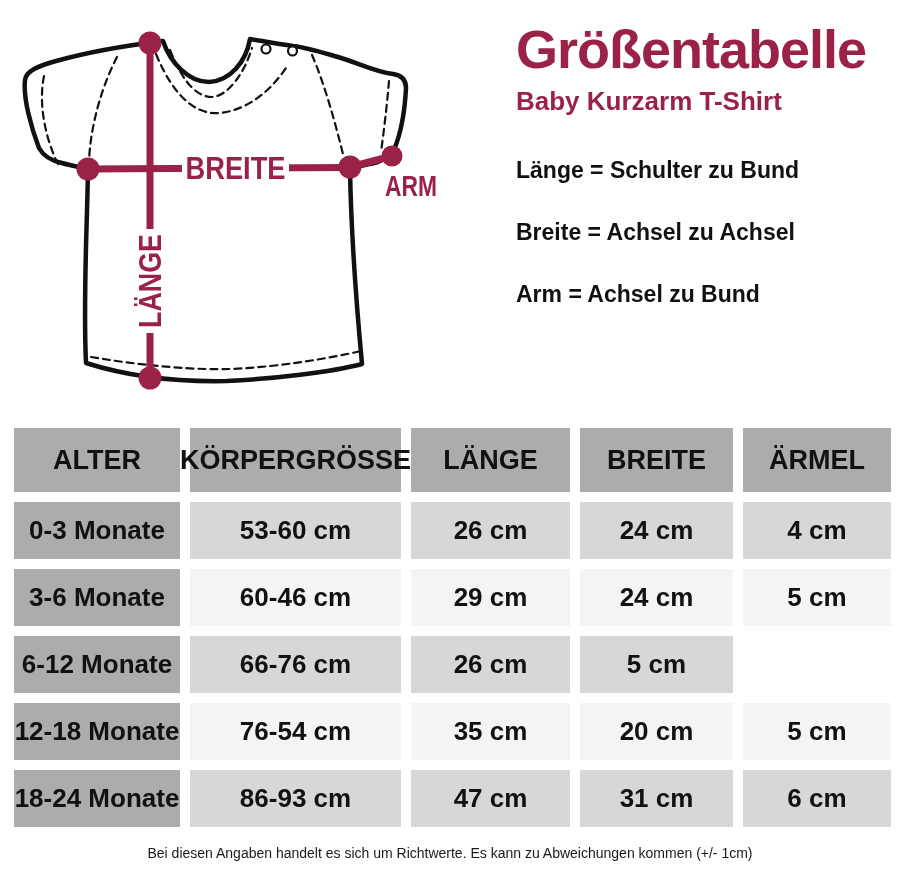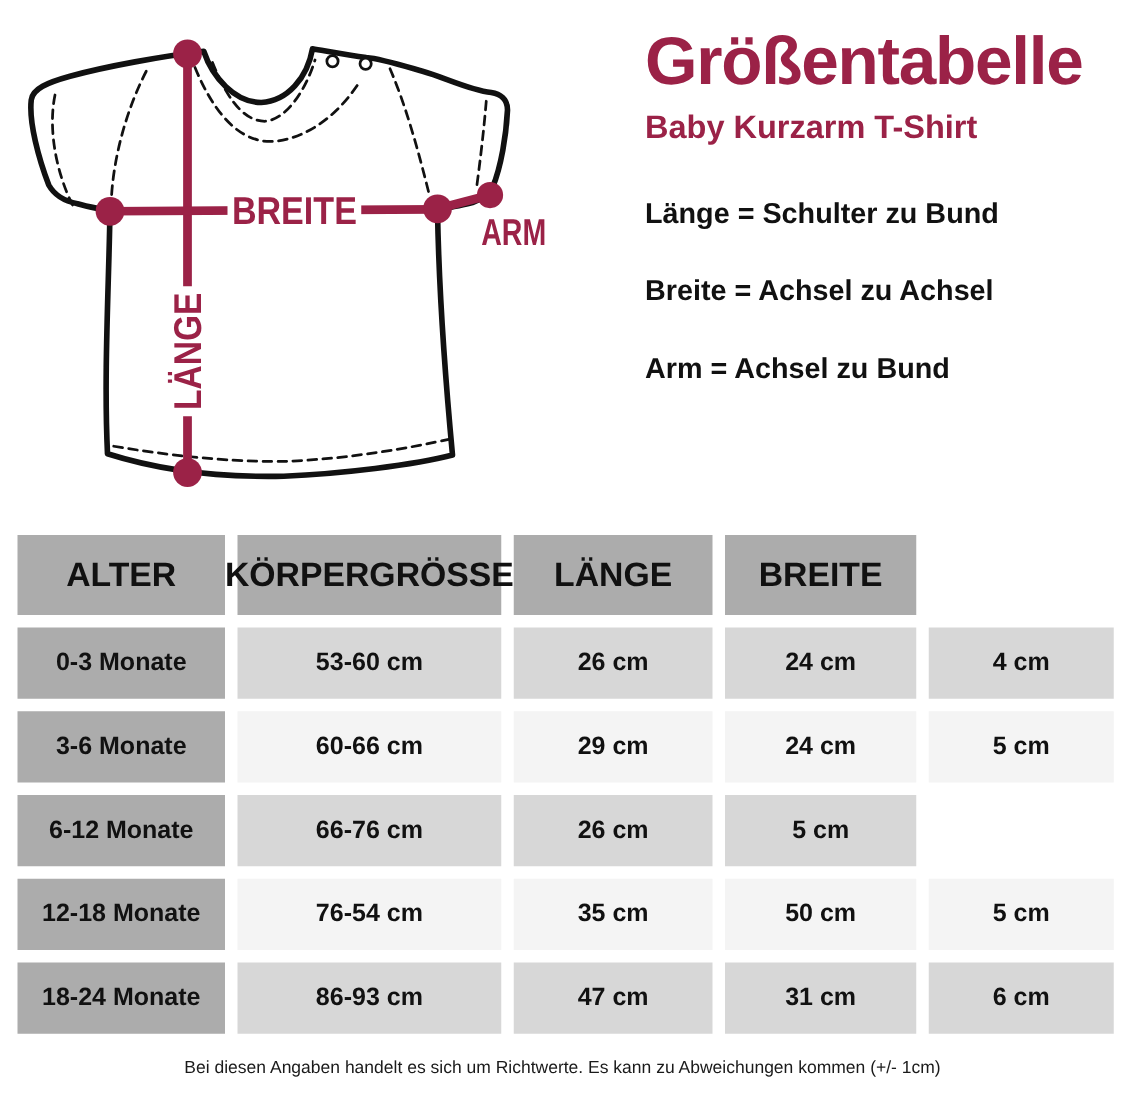--- a/index.html
+++ b/index.html
@@ -15,21 +15,21 @@
   .title { font-size:54px; font-weight:bold; line-height:1.02; color:var(--accent,#9B2247); letter-spacing:-1px; }
   .subtitle { font-size:26px; font-weight:bold; margin-top:9px; color:var(--accent,#9B2247); }
   .legend { margin-top:38px; }
   .legend-item { font-size:23px; font-weight:bold; color:var(--ink,#111); height:30px; line-height:30px; margin-bottom:32px; }
 
   
   .size-table { position:absolute; left:14px; top:428px; width:877px; }
   .t-row { display:grid; grid-template-columns:166px 211px 159px 153px 148px; column-gap:10px; margin-bottom:10px; }
   .cell { display:flex; align-items:center; justify-content:center; color:var(--ink,#111); font-weight:bold; }
   .t-row.head .cell { height:64px; background:var(--cell-dark,#ACACAC); font-size:27px; }
-  .t-row.data .cell { height:57px; font-size:20px; }
+  .t-row.data .cell { height:57px; font-size:26px; }
   .t-row.data .cell.age { background:var(--cell-dark,#ACACAC); }
   .t-row.gray .cell.val { background:var(--row-gray,#D7D7D7); }
   .t-row.light .cell.val { background:var(--row-light,#F4F4F4); }
 
   
   .footnote { position:absolute; left:0; top:845px; width:900px; text-align:center;
               font-size:14px; font-weight:normal; color:#1a1a1a; }
 </style>
 </head>
 <body>
@@ -91,50 +91,51 @@
       <div class="legend-item">Arm = Achsel zu Bund</div>
     </div>
   </div>
 
   <div class="size-table">
     <div class="t-row head">
       <div class="cell">ALTER</div>
       <div class="cell">KÖRPERGRÖSSE</div>
       <div class="cell">LÄNGE</div>
       <div class="cell">BREITE</div>
+      <div class="cell">ÄRMEL</div>
     </div>
 
     <div class="t-row data gray">
       <div class="cell age">0-3 Monate</div>
       <div class="cell val">53-60 cm</div>
       <div class="cell val">26 cm</div>
       <div class="cell val">24 cm</div>
       <div class="cell val">4 cm</div>
     </div>
 
     <div class="t-row data light">
       <div class="cell age">3-6 Monate</div>
-      <div class="cell val">60-66 cm</div>
+      <div class="cell val">60-46 cm</div>
       <div class="cell val">29 cm</div>
       <div class="cell val">24 cm</div>
       <div class="cell val">5 cm</div>
     </div>
 
     <div class="t-row data gray">
       <div class="cell age">6-12 Monate</div>
       <div class="cell val">66-76 cm</div>
       <div class="cell val">26 cm</div>
       <div class="cell val">5 cm</div>
     </div>
 
     <div class="t-row data light">
       <div class="cell age">12-18 Monate</div>
       <div class="cell val">76-54 cm</div>
       <div class="cell val">35 cm</div>
-      <div class="cell val">50 cm</div>
+      <div class="cell val">20 cm</div>
       <div class="cell val">5 cm</div>
     </div>
 
     <div class="t-row data gray">
       <div class="cell age">18-24 Monate</div>
       <div class="cell val">86-93 cm</div>
       <div class="cell val">47 cm</div>
       <div class="cell val">31 cm</div>
       <div class="cell val">6 cm</div>
     </div>

